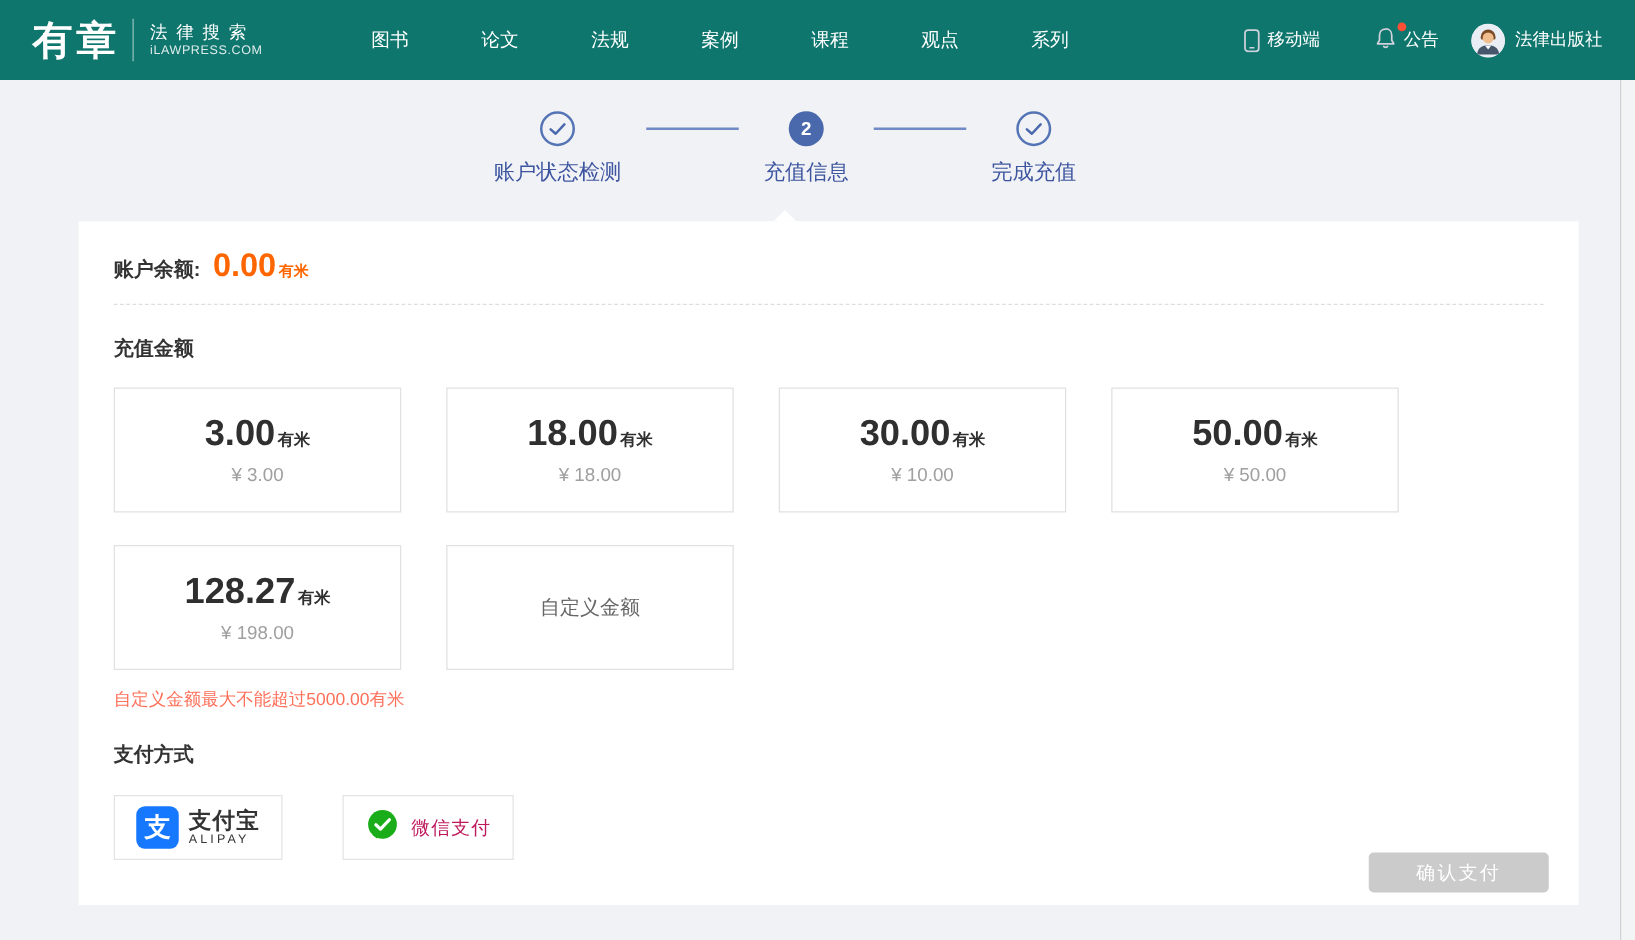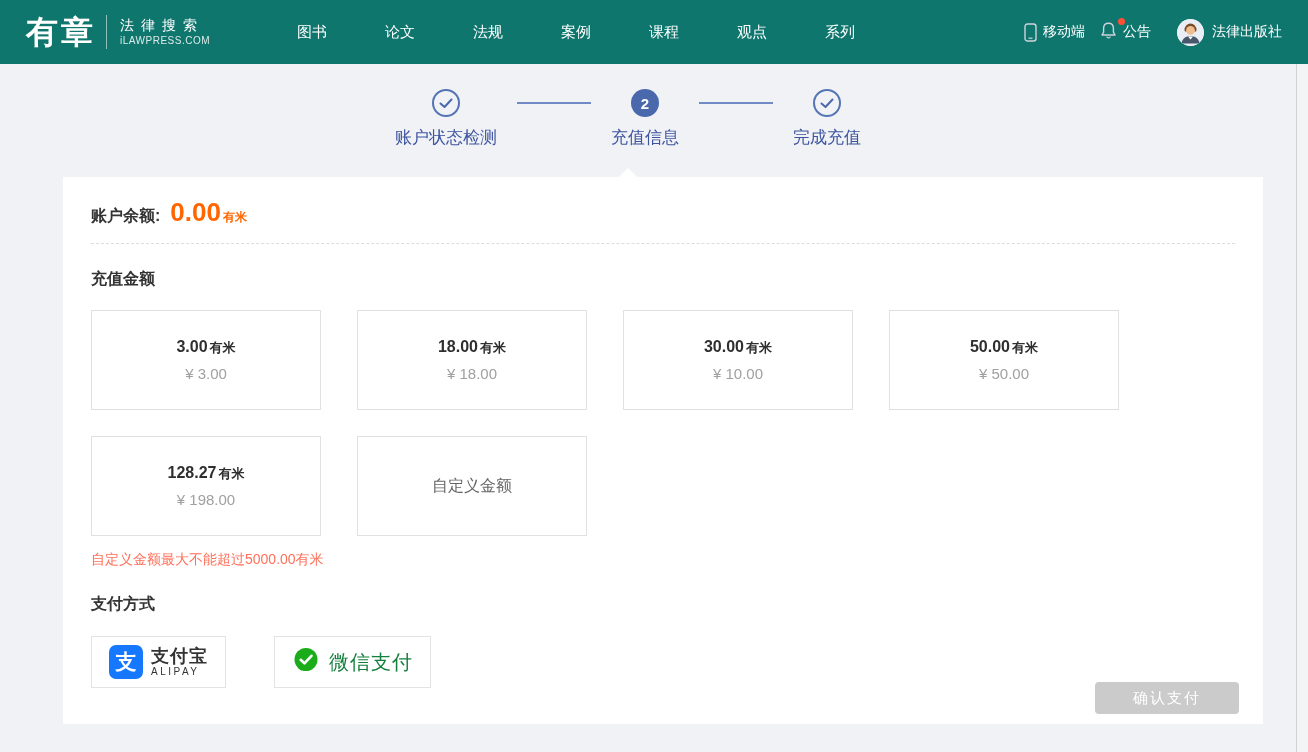--- a/index.html
+++ b/index.html
@@ -12,21 +12,21 @@
   .logo { display:flex; align-items:center; cursor:pointer; }
   .logo-brand { font-family:"DejaVu Serif","Liberation Serif",serif; font-weight:700;
     font-size:32px; color:#fff; letter-spacing:3px; line-height:1; }
   .logo-divider { width:1px; height:34px; background:rgba(255,255,255,.55); margin:0 13px 0 10px; }
   .logo-sub { display:flex; flex-direction:column; justify-content:center; }
   .logo-sub-cn { color:#fff; font-size:14px; letter-spacing:7px; line-height:17px; }
   .logo-sub-en { color:rgba(255,255,255,.85); font-size:10px; letter-spacing:.5px; line-height:13px; }
   .nav-menu { display:flex; margin-left:58px; }
   .nav-item { color:#fff; font-size:15px; padding:0 29px; cursor:pointer; white-space:nowrap; }
   .nav-right { margin-left:auto; display:flex; align-items:center; }
-  .nav-util { display:flex; align-items:center; color:#fff; font-size:14px; cursor:pointer; margin-left:15px; }
+  .nav-util { display:flex; align-items:center; color:#fff; font-size:14px; cursor:pointer; margin-left:44px; }
   .nav-util svg { margin-right:6px; }
   .notice-wrap { position:relative; }
   .red-dot { position:absolute; top:-3px; right:-2px; width:7px; height:7px; border-radius:50%; background:#ff4f35; }
   .user { display:flex; align-items:center; margin-left:26px; cursor:pointer; }
   .avatar { width:27px; height:27px; border-radius:50%; overflow:hidden; background:#e9eef4; margin-right:8px; flex:none; }
   .user-name { color:#fff; font-size:14px; }
 
   
   .stepper { display:flex; justify-content:center; align-items:flex-start;
     padding-top:25px; transform:translateX(-26px); }
@@ -48,38 +48,38 @@
   .balance-label { font-size:16px; font-weight:700; color:#333; margin-right:10px; }
   .balance-value { font-size:26px; font-weight:700; color:#ff6600; }
   .balance-unit { font-size:12px; font-weight:700; color:#ff6600; margin-left:2px; }
   .dashed-divider { margin-top:15px; border-bottom:1px dashed #ddd; }
   .section-title { margin-top:25px; font-size:16px; font-weight:700; color:#333; }
   .amount-grid { margin-top:20px; display:flex; flex-wrap:wrap; column-gap:36px; row-gap:26px; width:1100px; }
   .amount-card { width:230px; height:100px; background:#fff; border:1px solid #e1e1e1;
     display:flex; flex-direction:column; align-items:center; justify-content:center;
     row-gap:8px; cursor:pointer; }
   .amt-line { display:flex; align-items:baseline; }
-  .amt-value { font-size:16px; font-weight:700; color:#2f2f2f; }
+  .amt-value { font-size:29px; font-weight:700; color:#2f2f2f; }
   .amt-unit { font-size:13px; font-weight:700; color:#2f2f2f; margin-left:2px; }
   .amt-price { font-size:15px; color:#a0a0a0; }
   .custom-card { width:230px; height:100px; background:#fff; border:1px solid #e1e1e1;
     display:flex; align-items:center; justify-content:center; font-size:16px; color:#666;
     cursor:pointer; }
   .warning { margin-top:15px; font-size:14px; color:#ff705a; }
   .pay-row { margin-top:21px; display:flex; column-gap:48px; }
   .pay-card { height:52px; border:1px solid #e3e3e3; background:#fff; display:flex;
     align-items:center; padding:0 17px; cursor:pointer; }
   .alipay-logo { width:34px; height:34px; border-radius:7px; background:#1678ff;
     display:flex; align-items:center; justify-content:center; color:#fff;
     font-size:21px; font-weight:700; margin-right:8px; flex:none; }
   .alipay-text { display:flex; flex-direction:column; justify-content:center; }
   .alipay-cn { font-size:18px; color:#333; font-weight:600; line-height:20px; letter-spacing:1px; }
   .alipay-en { font-size:10px; color:#333; letter-spacing:2.5px; line-height:12px; }
   .wechat-logo { margin-right:9px; flex:none; }
-  .wechat-cn { font-size:20px; color:#15803d; letter-spacing:1px; }
+  .wechat-cn { font-size:15px; color:#be185d; letter-spacing:1px; }
   .confirm-btn { position:absolute; right:24px; bottom:10px; width:144px; height:32px;
     background:#cbcbcb; color:#fff; font-size:15px; border:none; border-radius:4px;
     letter-spacing:2px; cursor:not-allowed; font-family:inherit; }
 
   
   .scrollbar-track { position:absolute; right:0; top:64px; bottom:0; width:12px;
     background:#f3f4f6; border-left:1px solid #d2d2d2; cursor:pointer; }
 </style>
 </head>
 <body>

